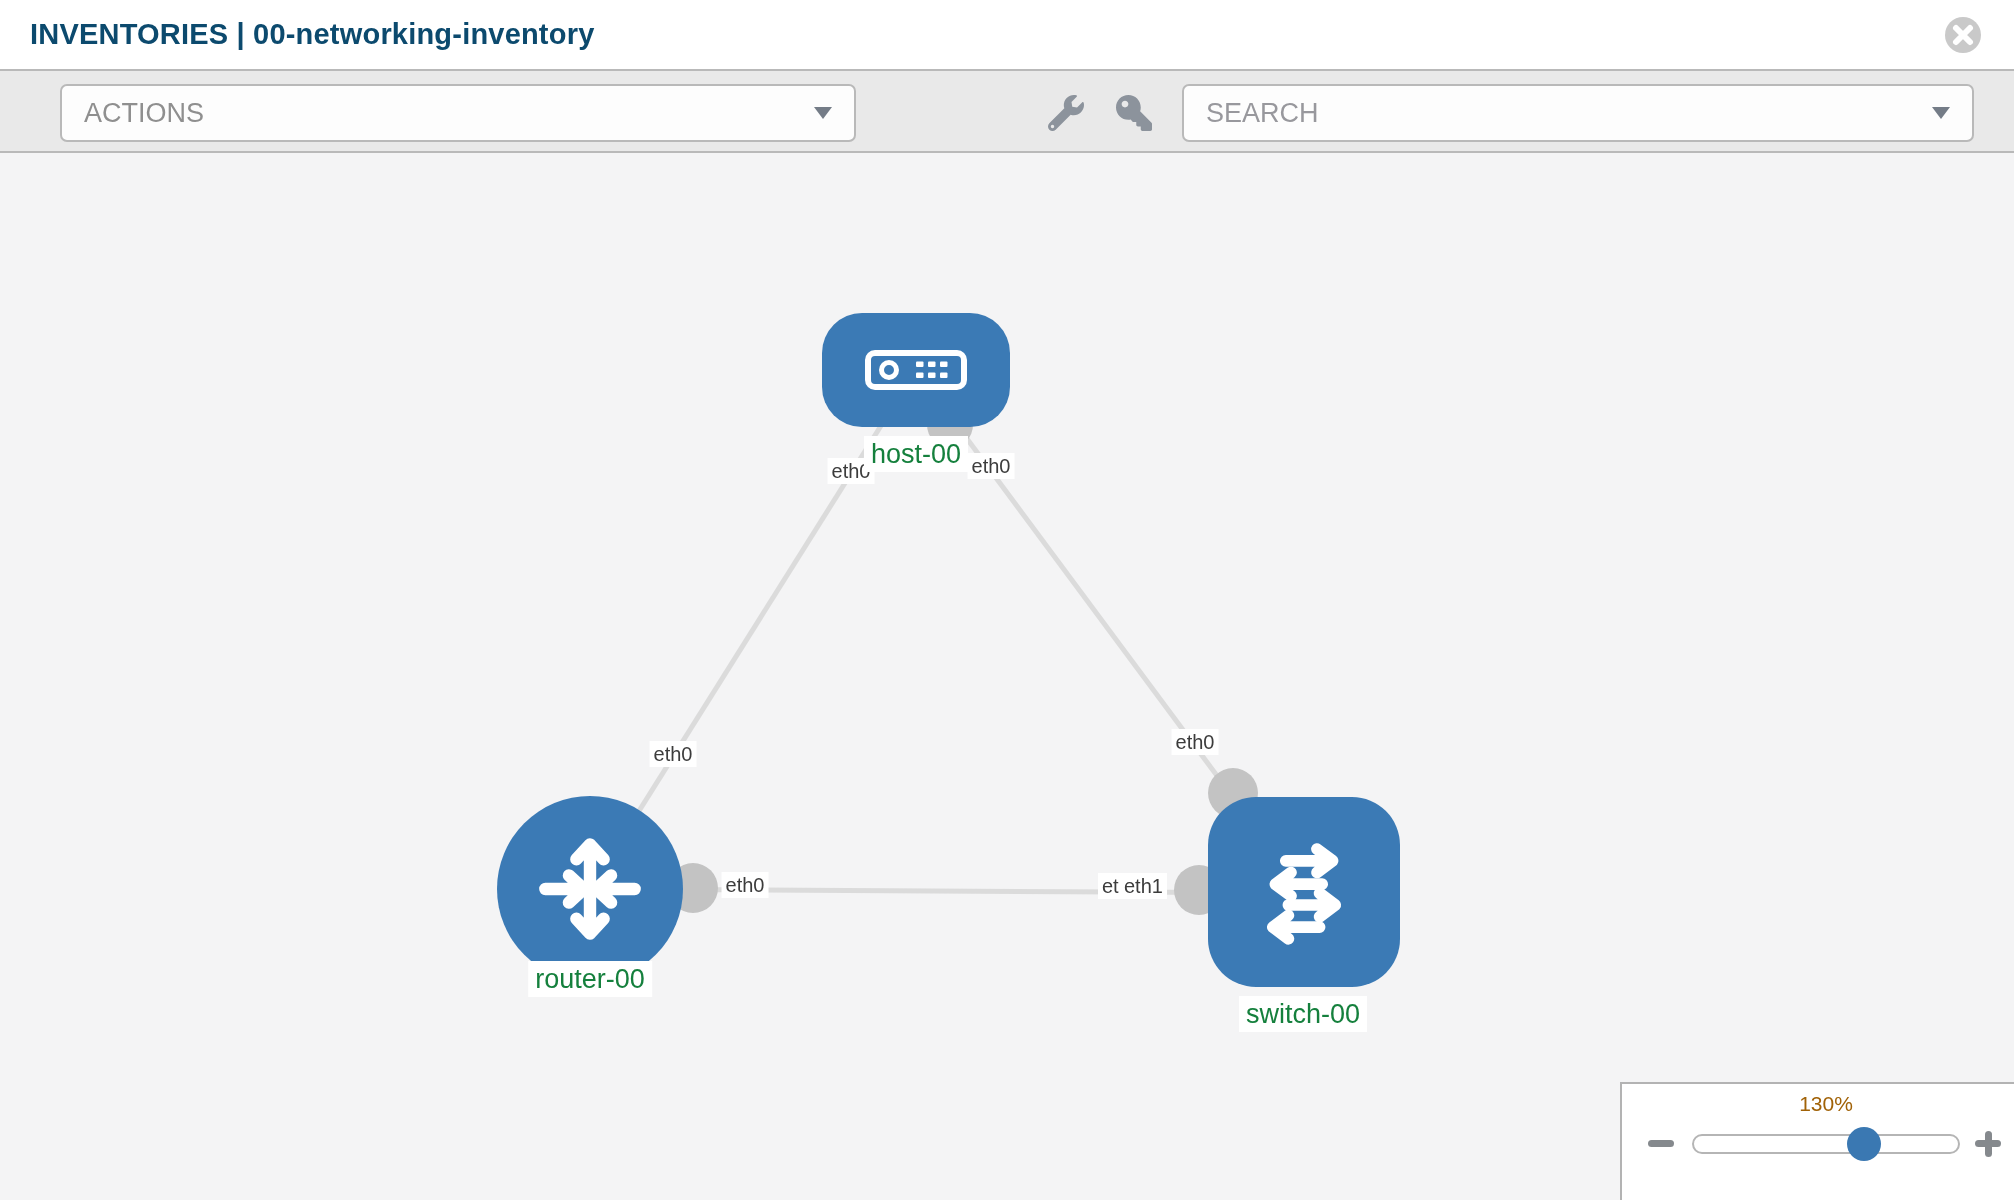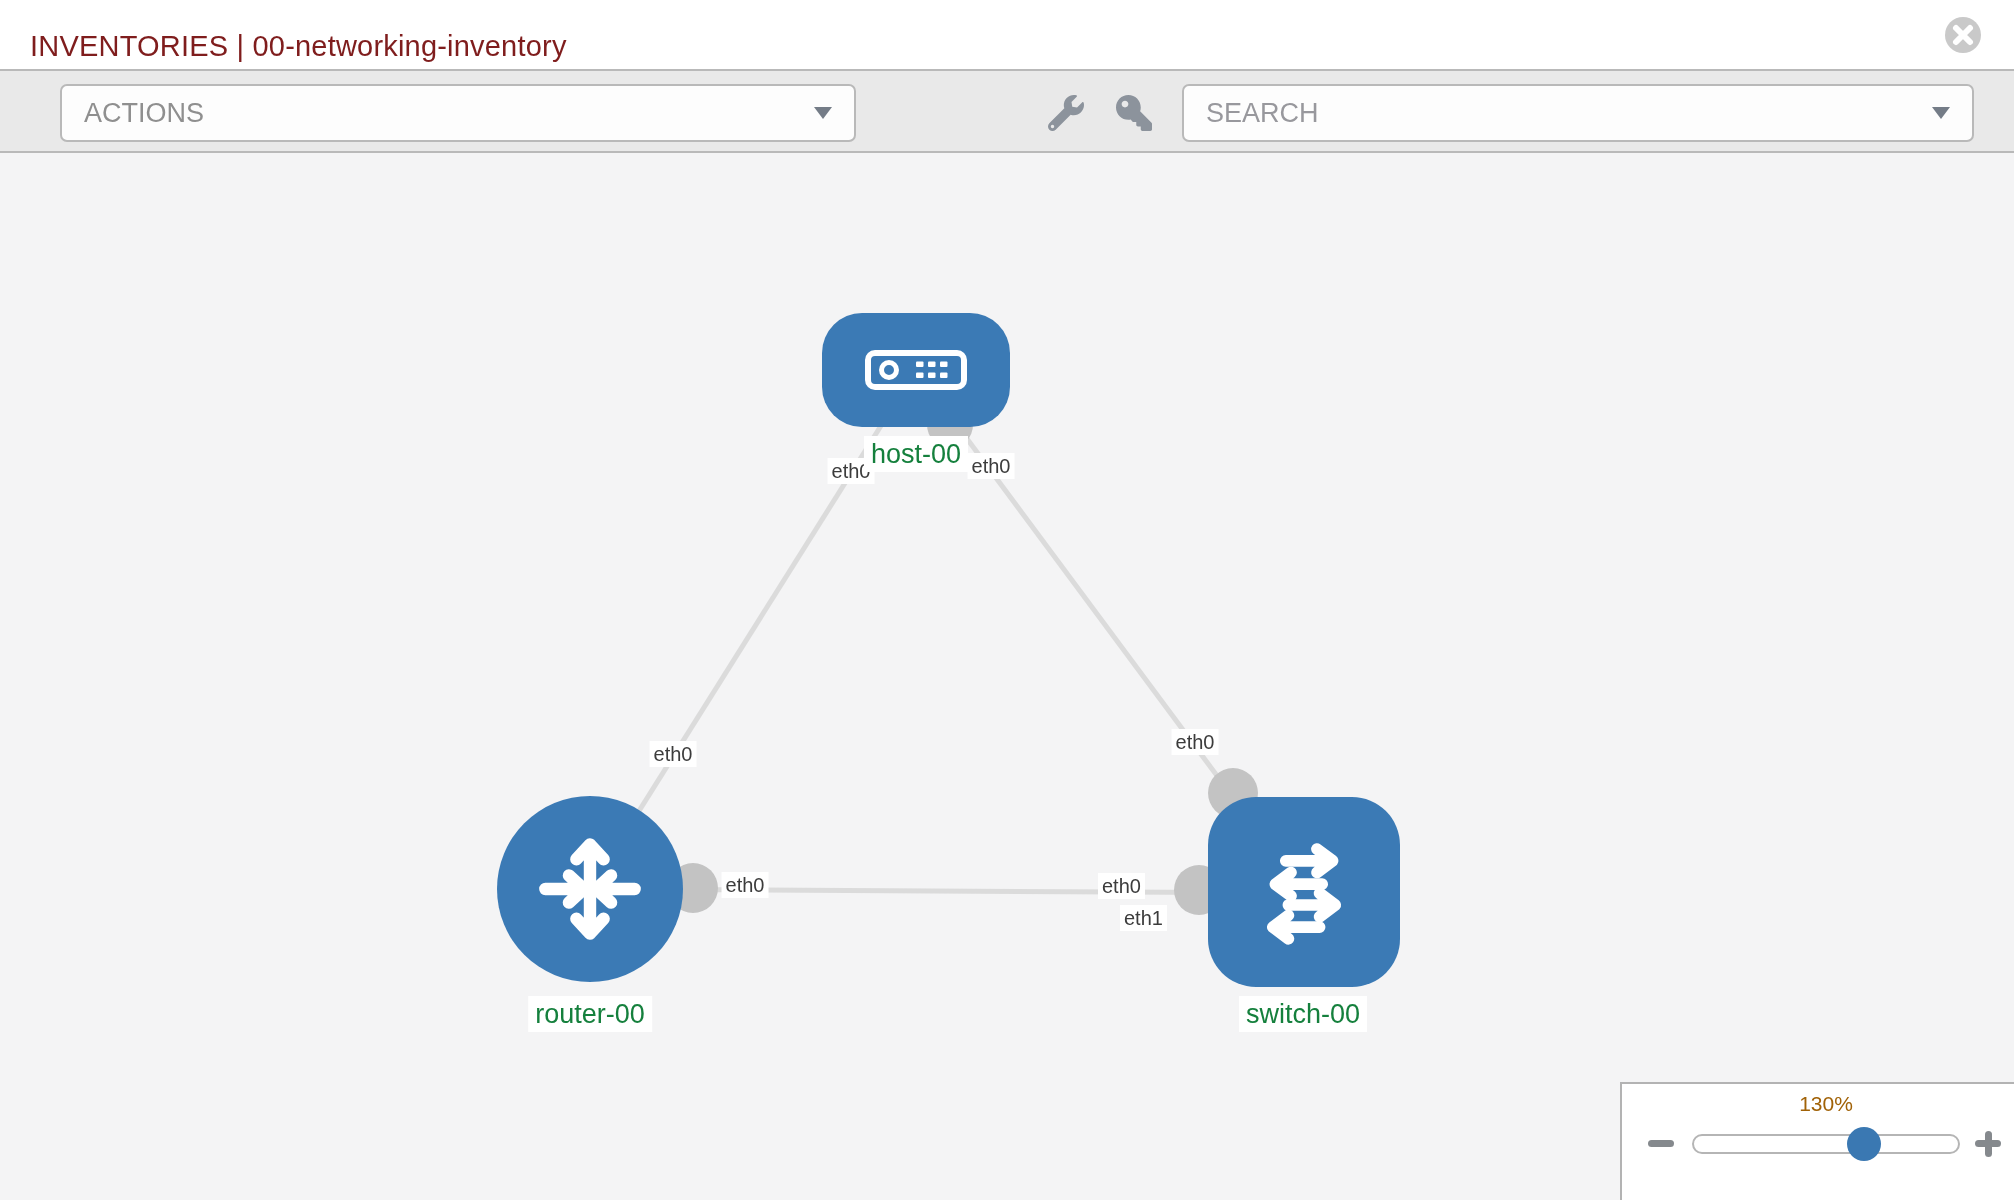--- a/index.html
+++ b/index.html
@@ -2,22 +2,22 @@
 <html><head>
 <meta charset="utf-8">
 <style>
   * { margin:0; padding:0; box-sizing:border-box; }
   html,body { width:2014px; height:1200px; overflow:hidden; background:#fff;
     font-family:"Liberation Sans", sans-serif; }
   .app { position:relative; width:2014px; height:1200px; background:#fff; }
 
   
   .header { position:absolute; left:0; top:0; width:2014px; height:69px; background:#fff; }
-  .title { position:absolute; left:30px; top:12px; line-height:69px; font-size:29px;
-    font-weight:normal; color:#7f1d1d; letter-spacing:.2px; }
+  .title { position:absolute; left:30px; top:0; line-height:69px; font-size:29px;
+    font-weight:bold; color:#0c4a6e; letter-spacing:.2px; }
   .close-btn { position:absolute; left:1944px; top:16px; width:38px; height:38px; cursor:pointer; }
 
   
   .toolbar { position:absolute; left:0; top:69px; width:2014px; height:84px;
     background:#e9e9e9; border-top:2px solid #b9b9b9; border-bottom:2px solid #b9b9b9; }
   .select-box { position:absolute; top:13px; height:58px; background:#fdfdfd;
     border:2px solid #b9b9b9; border-radius:7px; display:flex; align-items:center;
     justify-content:space-between; padding:0 22px; cursor:pointer; }
   .select-box .sel-text { font-size:27px; color:#8f8f8f; }
   .select-box.search .sel-text { color:#98989d; }
@@ -137,24 +137,24 @@
         </g>
       </svg>
     </div>
 
     <div class="eth-label eth-center" style="left:851px; top:305px;">eth0</div>
     <div class="eth-label eth-center" style="left:991px; top:300px;">eth0</div>
     <div class="eth-label eth-center" style="left:673px; top:588px;">eth0</div>
     <div class="eth-label eth-center" style="left:745px; top:719px;">eth0</div>
     <div class="eth-label eth-center" style="left:1195px; top:576px;">eth0</div>
     <div class="eth-label" style="left:1098px; top:720px; z-index:3;">eth0</div>
-    <div class="eth-label" style="left:1120px; top:752px; z-index:4;">eth1</div>
+    <div class="eth-label" style="left:1120px; top:720px; z-index:4;">eth1</div>
 
     <div class="node-label" style="left:916px; top:283px;">host-00</div>
-    <div class="node-label" style="left:590px; top:843px;">router-00</div>
+    <div class="node-label" style="left:590px; top:808px;">router-00</div>
     <div class="node-label" style="left:1303px; top:843px;">switch-00</div>
 
     <div class="zoom-panel">
       <div class="zoom-level">130%</div>
       <div class="hbar zoom-minus"></div>
       <div class="zoom-track"></div>
       <div class="zoom-handle"></div>
       <div class="hbar zoom-plus-h"></div>
       <div class="vbar zoom-plus-v"></div>
     </div>

